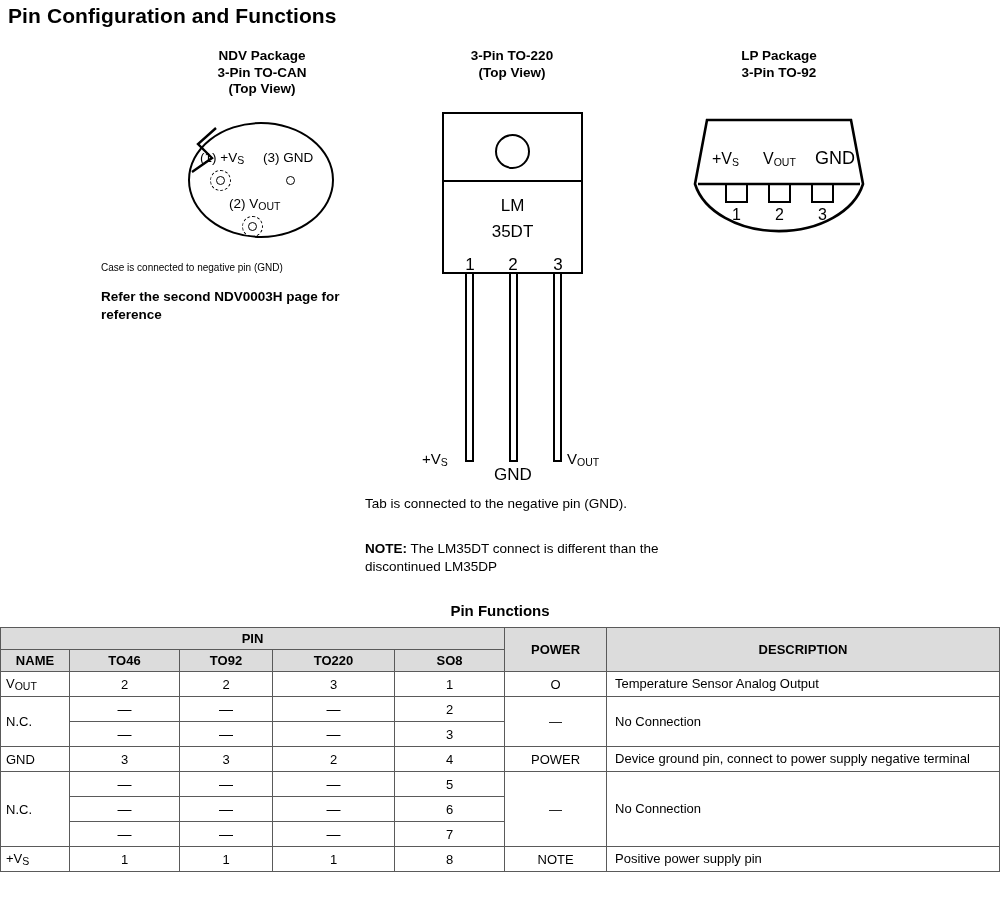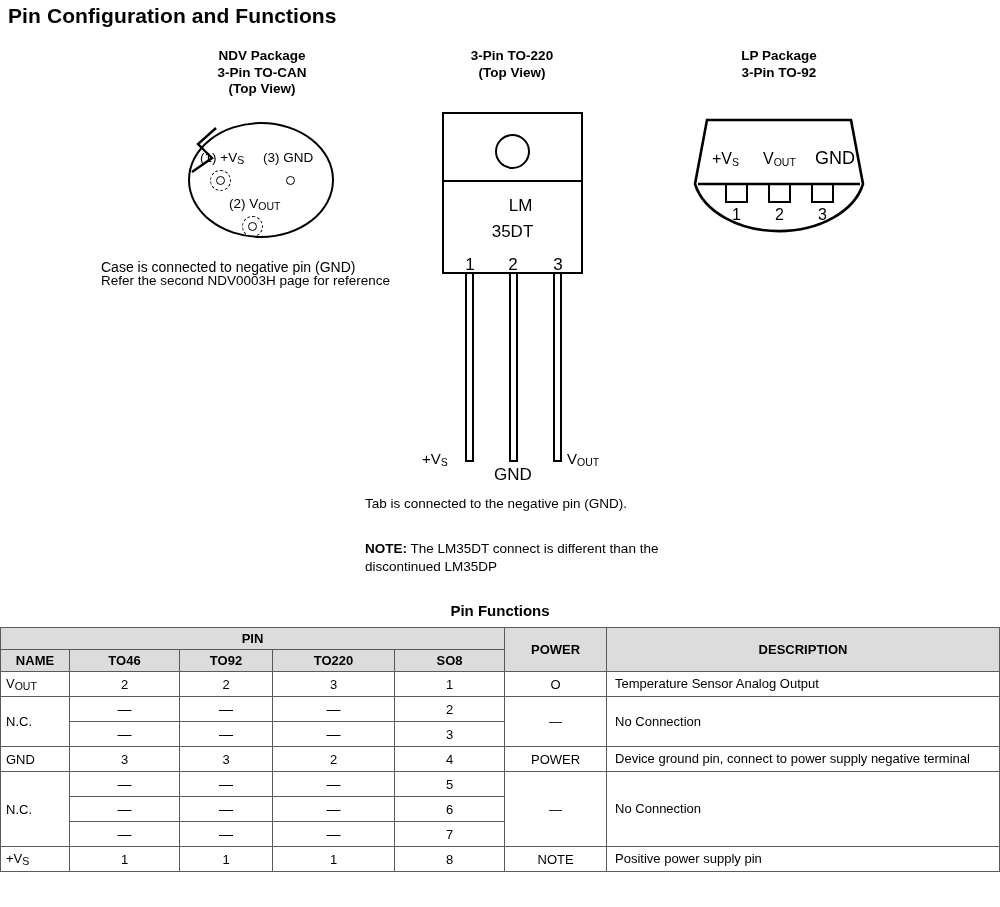--- a/index.html
+++ b/index.html
@@ -30,21 +30,21 @@
   .pkg-caption {
     text-align: center;
     font-size: 13.5px;
     font-weight: bold;
     line-height: 16.5px;
     white-space: nowrap;
   }
 
   
   .dtext {
-    font-size: 14px;
+    font-size: 10px;
     line-height: 17px;
     white-space: nowrap;
   }
   .sub { font-size: 10.5px; vertical-align: -0.18em; }
   .note-body {
     font-size: 13.5px;
     line-height: 18px;
     width: 330px;
     white-space: normal;
   }
@@ -200,31 +200,31 @@
   <div class="pin-dot" style="left:110px; top:66px;"></div>
 
   <div class="tocan-label" style="left:53px; top:86px;">
     <span>(2) V</span><span class="sub">OUT</span>
   </div>
   <div class="pin-ring" style="left:66px; top:106px;"></div>
   <div class="pin-dot" style="left:72px; top:112px;"></div>
 </div>
 
 <div class="abs dtext" style="left:101px; top:259px;">Case is connected to negative pin (GND)</div>
-<div class="abs note-body" style="left:101px; top:272px; width:290px;">Refer the second NDV0003H page for reference</div>
+<div class="abs note-body" style="left:101px; top:288px; width:290px;font-weight:bold;">Refer the second NDV0003H page for reference</div>
 
 <div class="abs pkg-caption" style="left:400px; top:48px; width:224px;">
   <div>3-Pin TO-220</div>
   <div>(Top View)</div>
 </div>
 
 <div class="abs" id="to220-body"></div>
 <div class="abs" id="to220-divider"></div>
 <div class="abs" id="to220-hole"></div>
-<div class="to220-mark" style="top:196px;padding-left:8px;">LM</div>
+<div class="to220-mark" style="top:196px;">LM</div>
 <div class="to220-mark" style="top:222px;">35DT</div>
 
 <div class="to220-pinnum abs" style="left:458px;">1</div>
 <div class="to220-pinnum abs" style="left:501px;">2</div>
 <div class="to220-pinnum abs" style="left:546px;">3</div>
 
 <div class="lead abs" style="left:465px;"></div>
 <div class="lead abs" style="left:509px;"></div>
 <div class="lead abs" style="left:553px;"></div>
 

